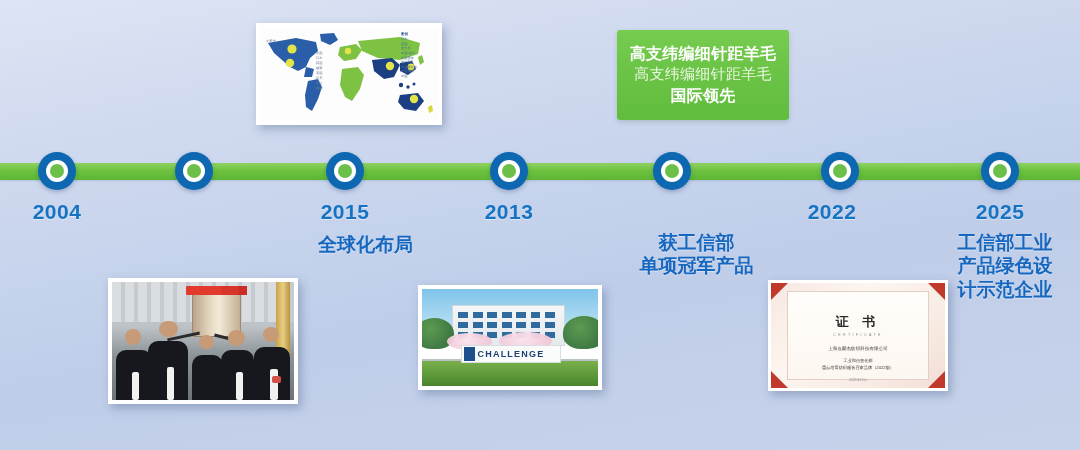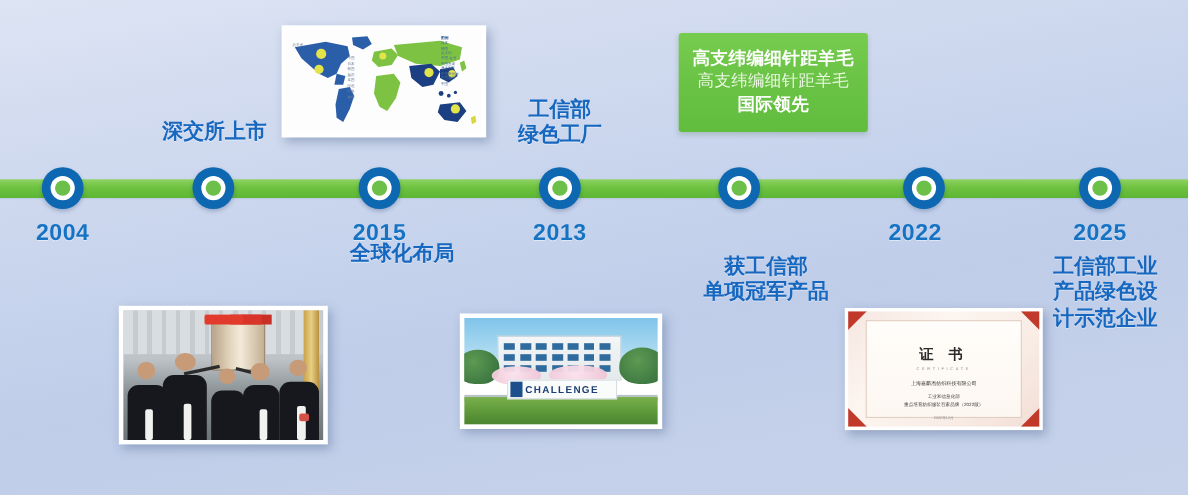--- a/index.html
+++ b/index.html
@@ -180,27 +180,24 @@
         <div class="core"></div>
       </div>
   </div>
 
   <div class="year" style="left:-3px">2004</div>
   <div class="year" style="left:285px">2015</div>
   <div class="year" style="left:449px">2013</div>
   <div class="year" style="left:772px">2022</div>
   <div class="year" style="left:940px">2025</div>
 
-  <div class="cap" style="left:124px;top:108px;width:142px">深交所上市</div>
-
-  <div class="cap" style="left:449px;top:88px;width:120px">工信部
-绿色工厂</div>
-
-
-  <div class="cap below" style="left:278px;top:219px;width:175px">全球化布局</div>
+
+
+
+  <div class="cap below" style="left:278px;top:233px;width:175px">全球化布局</div>
 
   <div class="cap below" style="left:930px;top:231px;width:150px">工信部工业
 产品绿色设
 计示范企业</div>
 
   <div class="cap below" style="left:604px;top:231px;width:185px">获工信部
 单项冠军产品</div>
 
   <div class="greencard">
     <div class="l1">高支纬编细针距羊毛</div>

